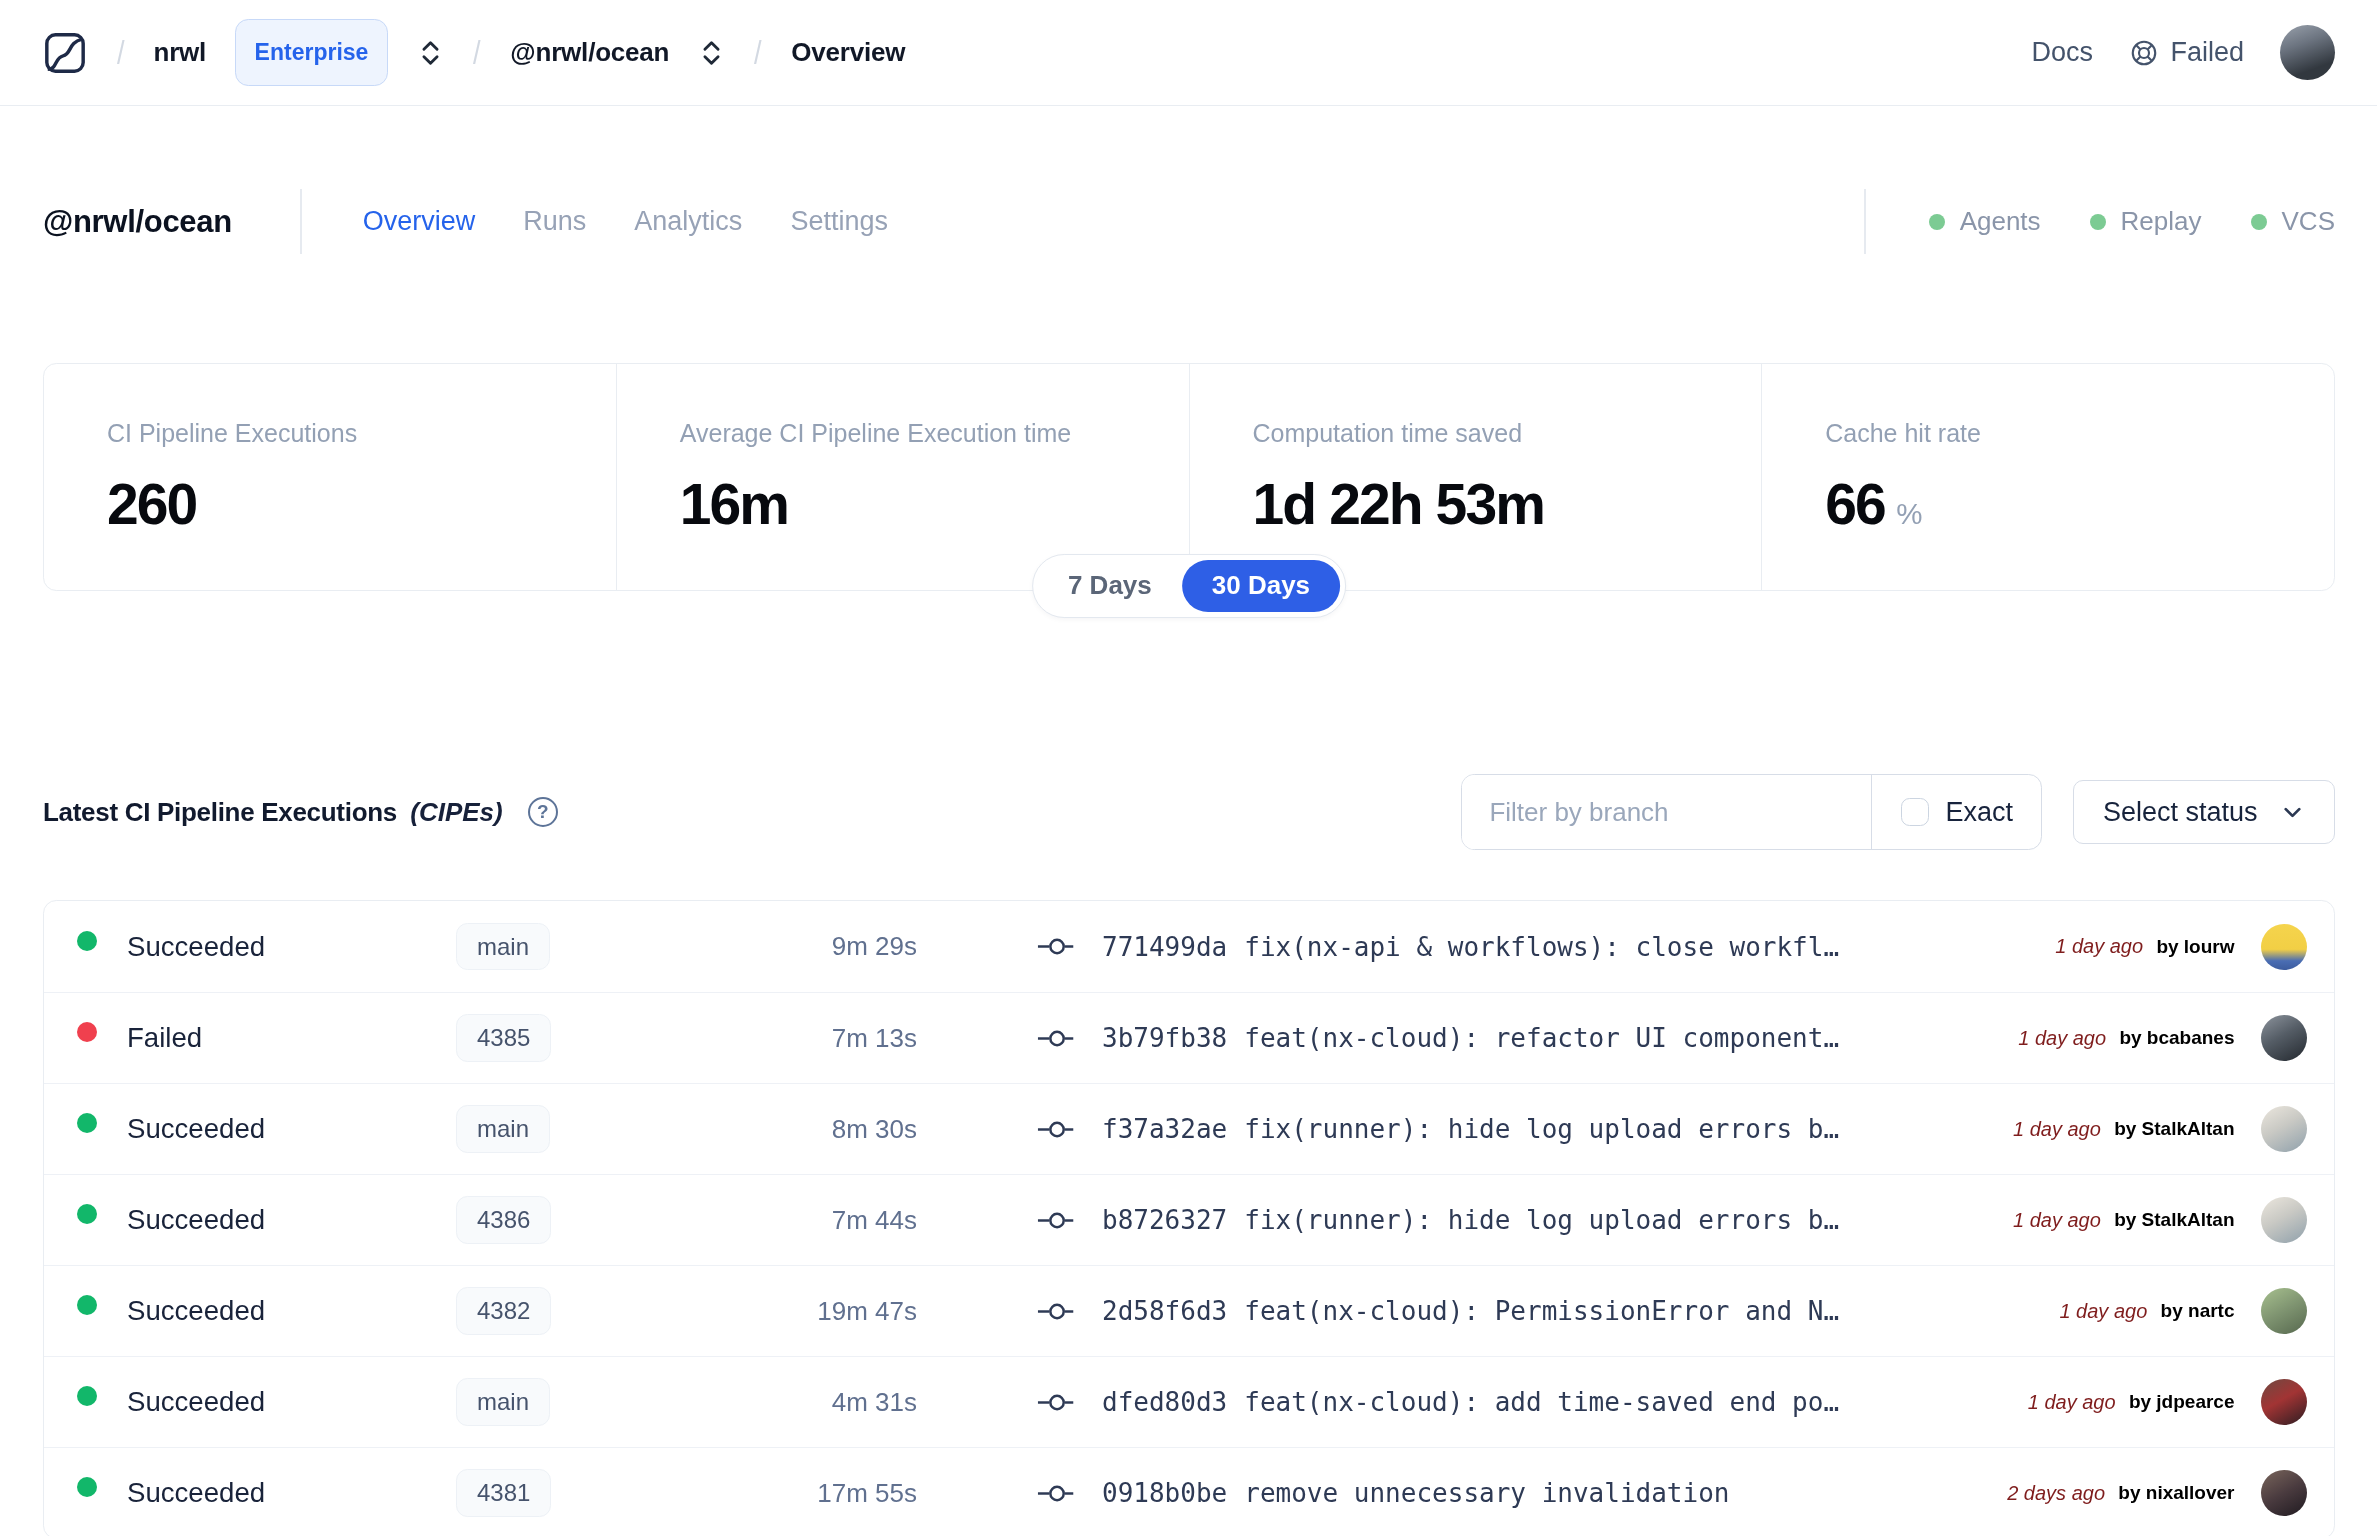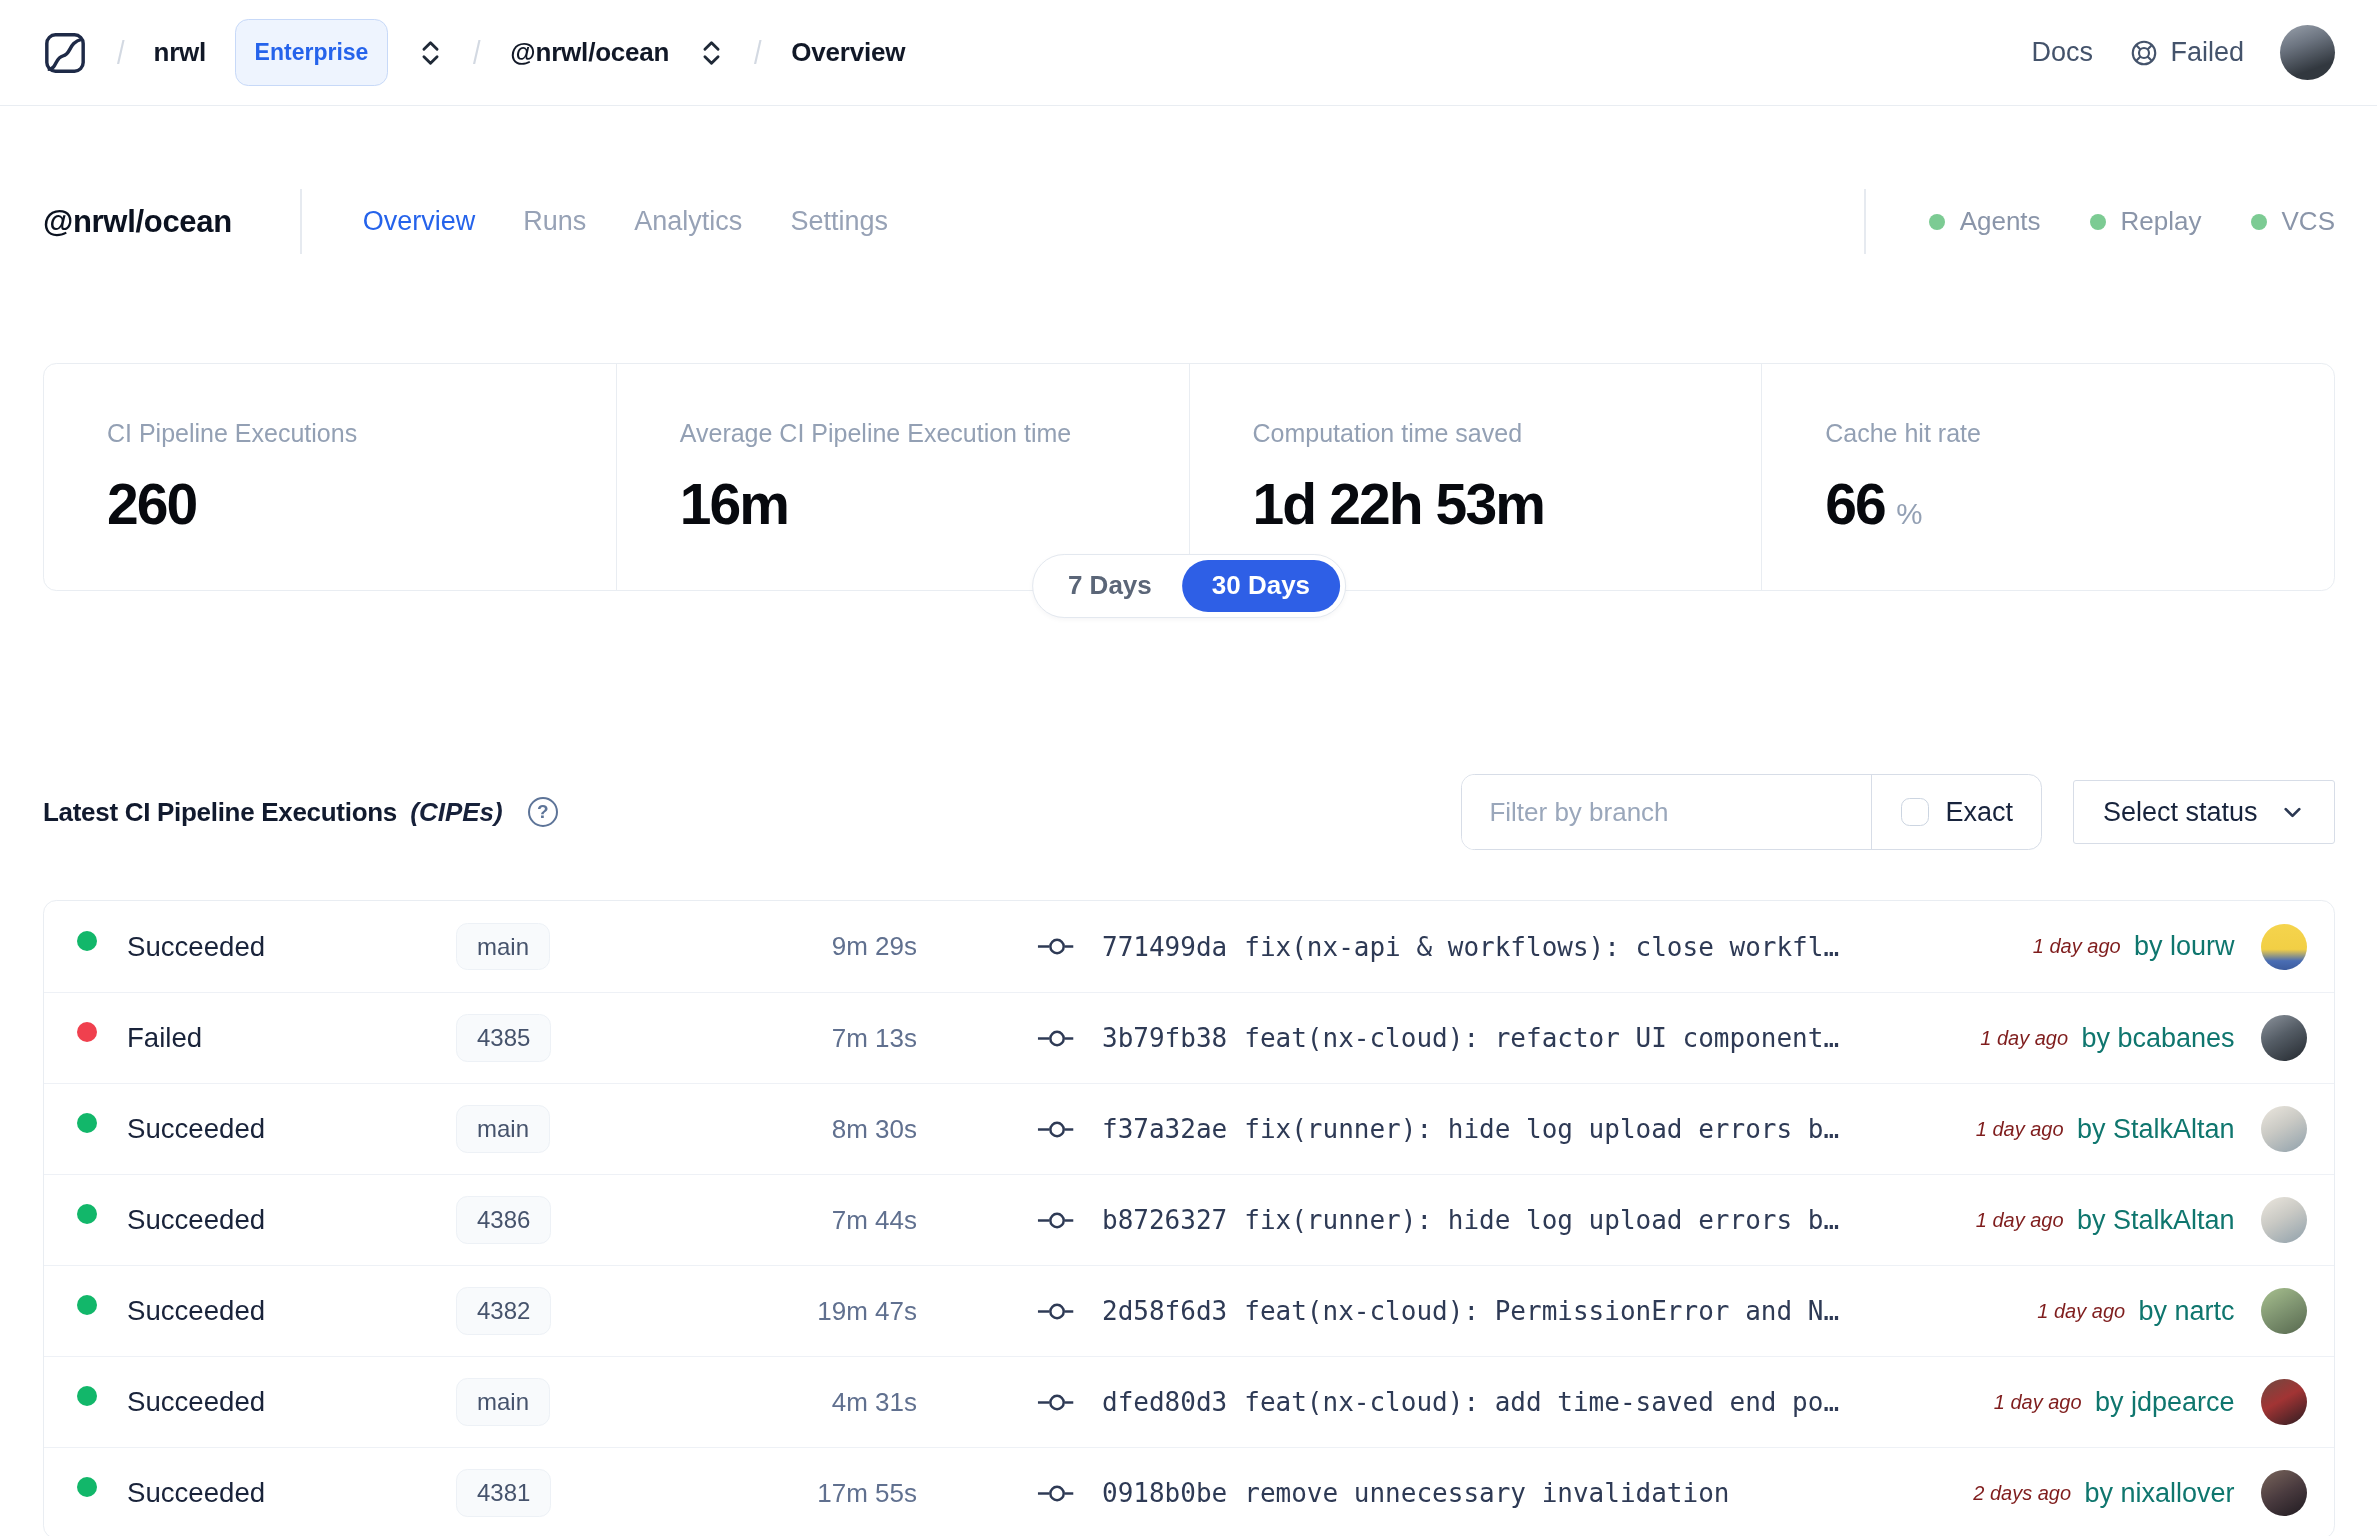--- a/index.html
+++ b/index.html
@@ -65,21 +65,21 @@
   .filter-group { display:flex; align-items:stretch; height:76px; border:1.9px solid #d7dde7;
     border-radius:13.3px; background:#fff; overflow:hidden; }
   .filter-input { width:409px; border:none; outline:none; padding:0 27px;
     font-size:26px; color:#1e2940; font-family:"Liberation Sans", sans-serif; }
   .filter-input::placeholder { color:#9aa7bb; }
   .exact-wrap { display:flex; align-items:center; gap:16px; padding:0 28.5px;
     border-left:1.9px solid #d7dde7; cursor:pointer; }
   .checkbox { width:28.5px; height:28.5px; border:1.9px solid #ccd5e1; border-radius:8.6px; background:#fff; }
   .exact-label { font-size:27px; color:#17233c; font-weight:500; }
   .status-select { display:flex; align-items:center; gap:21px; height:64px;
-    border:1.9px solid #d7dde7; border-radius:3px; background:#fff; padding:0 28.5px; cursor:pointer; }
+    border:1.9px solid #d7dde7; border-radius:10px; background:#fff; padding:0 28.5px; cursor:pointer; }
   .status-select-label { font-size:27px; color:#17233c; font-weight:500; }
 
   
   .cipe-table { margin-top:50px; border:1.9px solid #e9edf2; border-radius:13.3px; background:#fff; overflow:hidden; }
   .cipe-row { display:grid; grid-template-columns:379px 228px 233px 1fr auto;
     align-items:center; height:91px; padding:0 27px 0 33px; cursor:pointer; }
   .cipe-row + .cipe-row { border-top:1.4px solid #eef1f6; }
   .status-cell { display:flex; gap:30px; }
   .dot { width:20px; height:20px; border-radius:50%; background:#12b76a; }
   .dot[data-status="Failed"] { background:#f0404e; }
@@ -87,21 +87,21 @@
   .branch-badge { display:inline-block; font-size:24px; color:#46536c;
     background:#f8fafc; border:1.9px solid #edf1f6; border-radius:11.4px; padding:8.6px 20px; }
   .duration-cell { font-size:26px; color:#60708f; text-align:right; }
   .commit-cell { display:flex; align-items:center; gap:23px; padding-left:120px;
     color:#2e3a55; overflow:hidden; white-space:nowrap; }
   .commit-icon { display:inline-flex; flex:none; }
   .commit-text { font-family:"DejaVu Sans Mono", monospace; font-size:26px; color:#2e3a55; }
   .commit-text .hash { margin-right:17px; }
   .meta-cell { display:flex; align-items:center; justify-content:flex-end; gap:9.5px; }
   .time-ago { font-size:20px; font-style:italic; color:#7f1d1d; }
-  .author { font-size:27px; color:#0f766e; font-weight:400; margin-left:3.8px; }
+  .author { font-size:19px; color:#000000; font-weight:700; margin-left:3.8px; }
   .avatar-row { width:46px; height:46px; margin-left:17px; flex:none; }
   .cipe-row:nth-of-type(1) .avatar-row { background:linear-gradient(180deg,#f5d44d 0%,#f2cf45 55%,#4a6db3 80%,#3c5c9e 100%); }
   .cipe-row:nth-of-type(2) .avatar-row { background:linear-gradient(150deg,#8e959e 0%,#555d66 45%,#23282e 100%); }
   .cipe-row:nth-of-type(3) .avatar-row,
   .cipe-row:nth-of-type(4) .avatar-row { background:linear-gradient(150deg,#ece7de 0%,#c9c9c4 45%,#8fa0ab 100%); }
   .cipe-row:nth-of-type(5) .avatar-row { background:linear-gradient(150deg,#a8c18f 0%,#7e9370 50%,#56684e 100%); }
   .cipe-row:nth-of-type(6) .avatar-row { background:linear-gradient(150deg,#6e4a42 0%,#a23434 45%,#2b1d22 100%); }
   .cipe-row:nth-of-type(7) .avatar-row { background:linear-gradient(150deg,#7a665c 0%,#4a3b3f 50%,#1f1a20 100%); }
 </style>
 </head>

